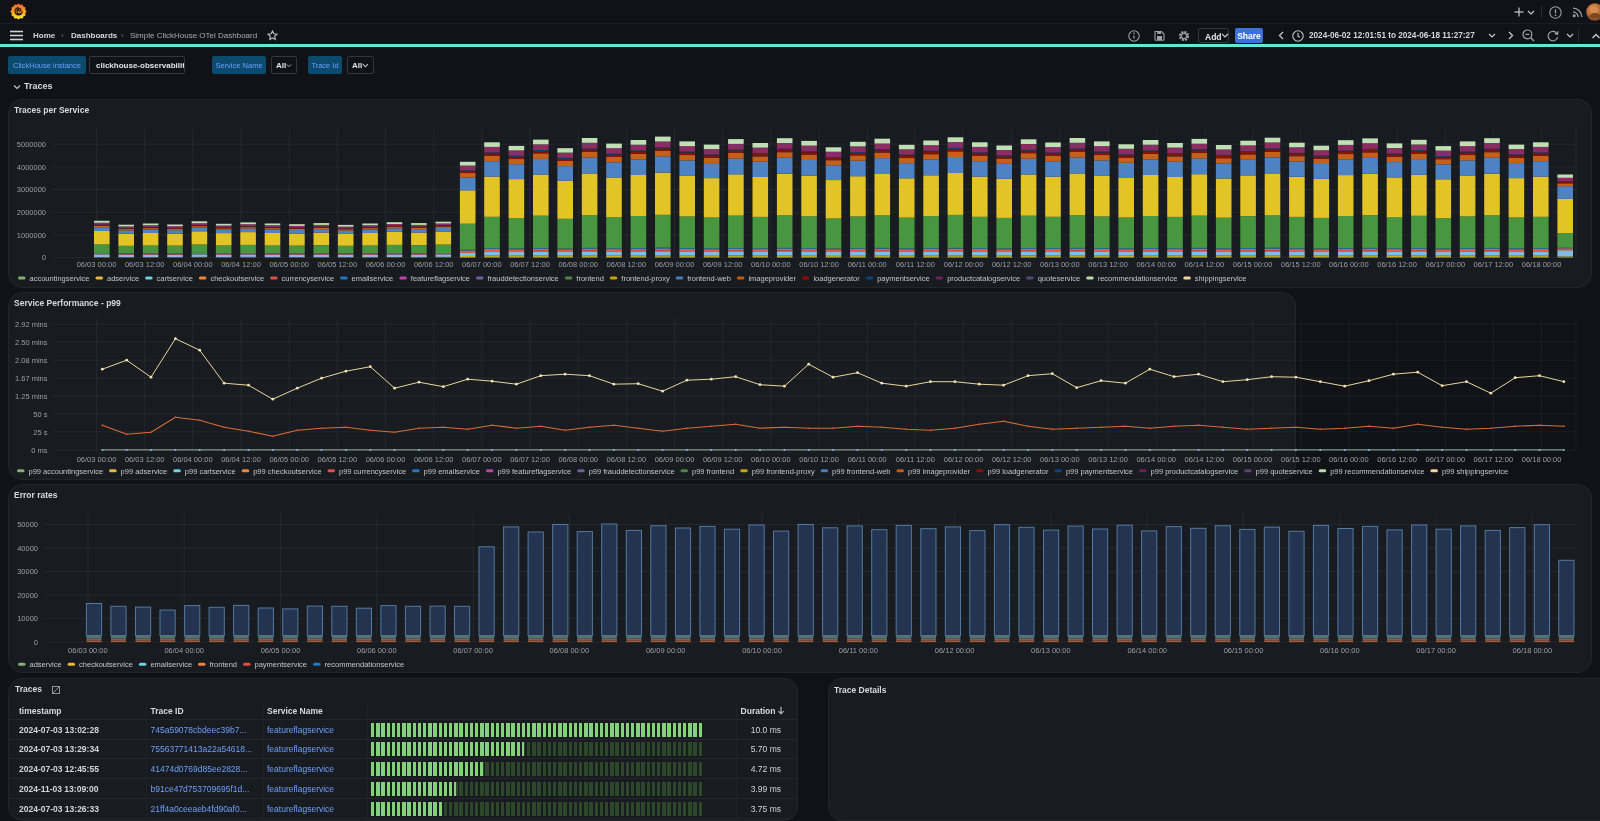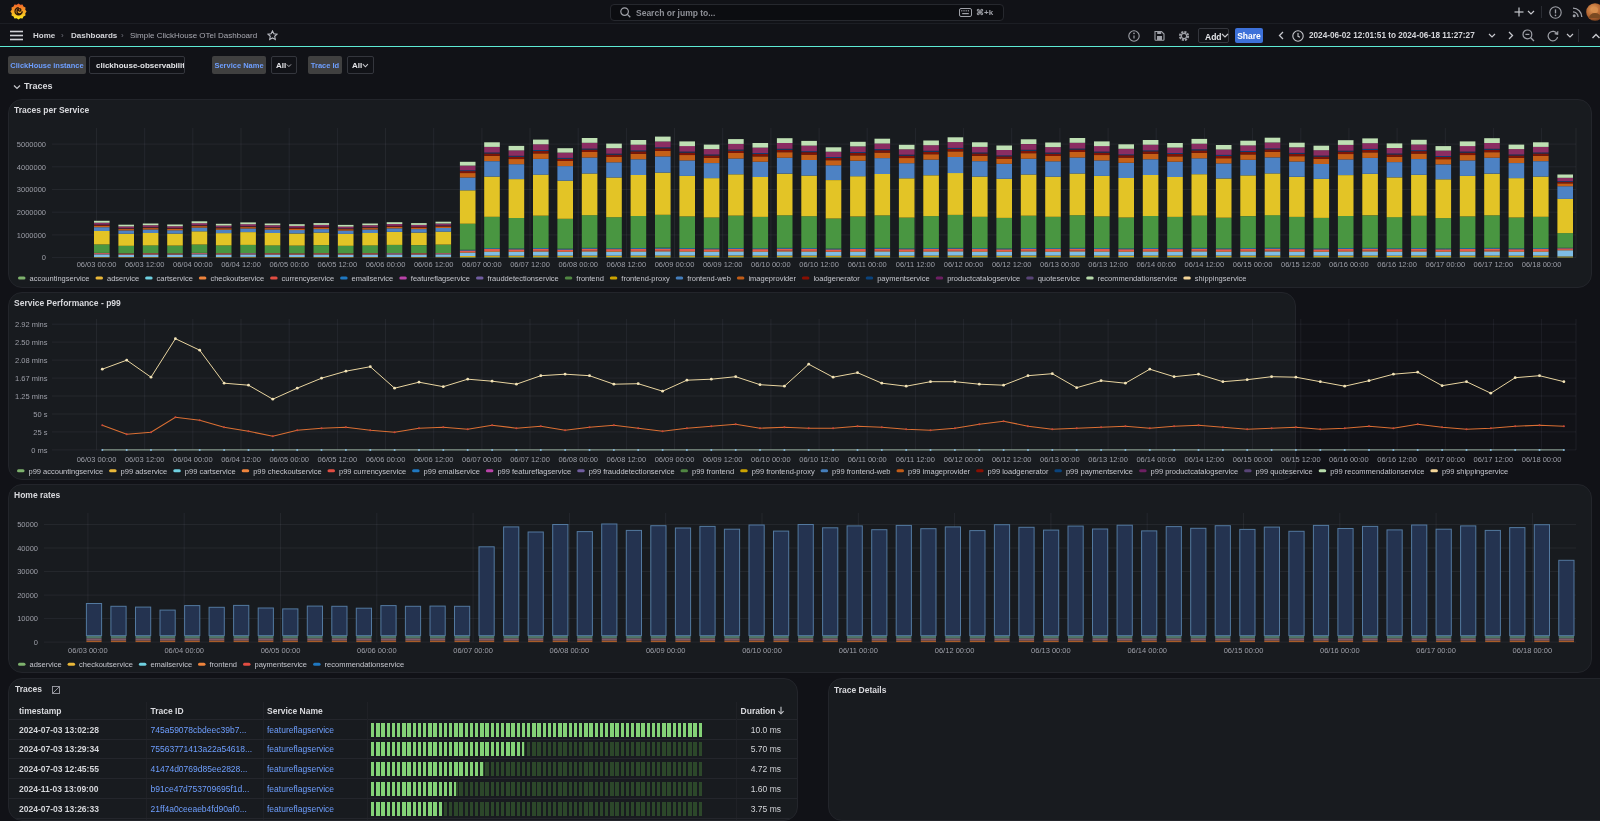--- a/index.html
+++ b/index.html
@@ -1,23 +1,23 @@
 <!DOCTYPE html>
 <html><head><meta charset="utf-8"><style>
 * { margin:0; padding:0; box-sizing:border-box; }
 html,body { width:1600px; height:821px; background:#111217; font-family:"Liberation Sans", sans-serif; overflow:hidden; position:relative; }
 .topbar { position:absolute; left:0; top:0; width:1600px; height:24px; background:#111217; border-bottom:1px solid #1c1e24; }
-.navbar { position:absolute; left:0; top:24px; width:1600px; height:23px; background:#111217; border-bottom:1px solid #5eead4; }
+.navbar { position:absolute; left:0; top:24px; width:1600px; height:23px; background:#111217; border-bottom:3px solid #5eead4; }
 .searchbox { position:absolute; left:610px; top:3.5px; width:394px; height:17px; background:#0c0d11; border:1px solid #26282e; border-radius:4px; }
 .crumb { font-size:8px; color:#d3d4d9; }
 .panel { position:absolute; background:#181b1f; border:1px solid #23252b; border-radius:14px; }
 .panel > svg { position:absolute; left:0; top:0; display:block; }
 .ptitle { position:absolute; left:5px; top:5px; font-size:8.5px; font-weight:700; color:#d8d9dd; }
 .fbtn { position:absolute; top:56px; height:18px; border-radius:2px; font-size:8px; line-height:17px; white-space:nowrap; overflow:hidden; display:flex; align-items:center; }
-.flabel { background:#404040; color:#6e9fff; font-weight:700; font-size:7.5px; padding:0 4px; justify-content:center; }
+.flabel { background:#0c4a6e; color:#6e9fff; font-weight:400; font-size:7.5px; padding:0 4px; justify-content:center; }
 .fval { background:#111217; border:1px solid #34363d; color:#e3e4e8; font-weight:700; padding:0 6px; justify-content:space-between; }
 .gauge { position:relative; width:333px; height:14px; background:repeating-linear-gradient(90deg,#2c472a 0px,#2c472a 3.4px,#181b1f 3.4px,#181b1f 5.2px); }
 .gauge .lit { position:absolute; left:0; top:0; height:14px; background:repeating-linear-gradient(90deg,#84d277 0px,#84d277 3.4px,#181b1f 3.4px,#181b1f 5.2px); }
 .trow { position:absolute; left:0; width:100%; height:20px; border-bottom:1px solid #24262c; font-size:8.5px; }
 .trow .c1 { position:absolute; left:10px; top:5px; color:#d5d6da; font-weight:700; }
 .trow .c2 { position:absolute; left:141.5px; top:5px; }
 .trow .c3 { position:absolute; left:258px; top:5px; }
 .trow .c4 { position:absolute; left:361.5px; top:3px; }
 .trow .c5 { position:absolute; right:15.5px; top:5px; color:#d5d6da; text-align:right; }
 a { color:#6e9fff; text-decoration:none; font-weight:400; }
@@ -35,42 +35,20 @@
         <defs>
           <linearGradient id="gg" x1="0" y1="1" x2="0" y2="0">
             <stop offset="0" stop-color="#FCEE1F"></stop>
             <stop offset="1" stop-color="#F15B2A"></stop>
           </linearGradient>
         </defs>
         <path fill="url(#gg)" d="M8.50 0.40 L10.31 1.74 L12.55 1.49 L13.45 3.55 L15.51 4.45 L15.26 6.69 L16.60 8.50 L15.26 10.31 L15.51 12.55 L13.45 13.45 L12.55 15.51 L10.31 15.26 L8.50 16.60 L6.69 15.26 L4.45 15.51 L3.55 13.45 L1.49 12.55 L1.74 10.31 L0.40 8.50 L1.74 6.69 L1.49 4.45 L3.55 3.55 L4.45 1.49 L6.69 1.74z"></path>
         <path fill="none" stroke="#2a1608" stroke-width="1.25" d="M8.7 4.7 a3.6 3.6 0 1 0 3.5 3.6 a2.6 2.6 0 1 1 -2.6 -2.6 a1.2 1.2 0 1 1 -1.15 1.1"></path>
       </svg>
     </div>
-  <div class="searchbox">
-    <div class="icon" style="left:9px;top:2.5px">
-        <svg width="11" height="11" viewBox="0 0 11 11" style="">
-          <circle cx="4.6" cy="4.6" r="3.8" fill="none" stroke="#9fa1a8" stroke-width="1.2"></circle>
-          <line x1="7.4" y1="7.4" x2="10.3" y2="10.3" stroke="#9fa1a8" stroke-width="1.3"></line>
-        </svg>
-      </div>
-    <span style="position:absolute;left:25px;top:3px;font-size:8.5px;color:#8e9097;font-weight:700">Search or jump to...</span>
-    <div class="icon" style="left:348px;top:3.5px">
-        <svg width="13" height="9" viewBox="0 0 13 9" style="">
-          <rect x="0.5" y="0.5" width="12" height="8" rx="1.5" fill="none" stroke="#9fa1a8" stroke-width="1"></rect>
-          <g fill="#9fa1a8">
-            <rect x="2.2" y="2.2" width="1.2" height="1.2"></rect>
-            <rect x="4.4" y="2.2" width="1.2" height="1.2"></rect>
-            <rect x="6.6" y="2.2" width="1.2" height="1.2"></rect>
-            <rect x="8.8" y="2.2" width="1.2" height="1.2"></rect>
-            <rect x="3.2" y="5" width="6.6" height="1.2"></rect>
-          </g>
-        </svg>
-      </div>
-    <span style="position:absolute;left:365px;top:3.5px;font-size:8px;color:#9fa1a8;font-weight:700">⌘+k</span>
-  </div>
   <div class="icon" style="left:1514px;top:7px">
       <svg width="10" height="10" viewBox="0 0 10 10" style="">
         <g stroke="#c7c8cd" stroke-width="1.2">
           <line x1="5" y1="0.5" x2="5" y2="9.5"></line>
           <line x1="0.5" y1="5" x2="9.5" y2="5"></line>
         </g>
       </svg>
     </div>
   <div class="icon" style="left:1527px;top:10px">
       <svg width="8" height="5" viewBox="0 0 8 5" style="">
@@ -1477,21 +1455,21 @@
         <text x="1246.6" y="180.5" fill="#c5c6cd">p99 quoteservice</text>
         <rect x="1309.7" y="176.3" width="7.5" height="3" rx="1.5" fill="#B7DBAB"></rect>
         <text x="1321.2" y="180.5" fill="#c5c6cd">p99 recommendationservice</text>
         <rect x="1421.4" y="176.3" width="7.5" height="3" rx="1.5" fill="#F4D598"></rect>
         <text x="1432.9" y="180.5" fill="#c5c6cd">p99 shippingservice</text>
       </g>
     </svg>
 </div>
 
 <div class="panel" style="left:8px;top:483.8px;width:1584px;height:189.5px">
-  <div class="ptitle">Home rates</div>
+  <div class="ptitle">Error rates</div>
   <svg width="1582" height="188" font-family="Liberation Sans, sans-serif" font-size="7.5">
       <line x1="35" y1="157.1" x2="1567" y2="157.1" stroke="rgba(204,204,220,0.07)"></line>
       <line x1="35" y1="133.6" x2="1567" y2="133.6" stroke="rgba(204,204,220,0.07)"></line>
       <line x1="35" y1="110.1" x2="1567" y2="110.1" stroke="rgba(204,204,220,0.07)"></line>
       <line x1="35" y1="86.5" x2="1567" y2="86.5" stroke="rgba(204,204,220,0.07)"></line>
       <line x1="35" y1="63" x2="1567" y2="63" stroke="rgba(204,204,220,0.07)"></line>
       <line x1="35" y1="39.5" x2="1567" y2="39.5" stroke="rgba(204,204,220,0.07)"></line>
       <line x1="78.9" y1="28" x2="78.9" y2="157.1" stroke="rgba(204,204,220,0.07)"></line>
       <line x1="175.2" y1="28" x2="175.2" y2="157.1" stroke="rgba(204,204,220,0.07)"></line>
       <line x1="271.5" y1="28" x2="271.5" y2="157.1" stroke="rgba(204,204,220,0.07)"></line>
@@ -1855,21 +1833,21 @@
     </div>
     <div class="trow" style="top:100.6px">
 <div class="c1">2024-11-03 13:09:00</div>
       <div class="c2"><a>b91ce47d753709695f1d...</a></div>
       <div class="c3"><a>featureflagservice</a></div>
 <div class="c4">
         <div class="gauge">
           <div class="lit" style="width:25.7%"></div>
         </div>
       </div>
-      <div class="c5">1.60 ms</div>
+      <div class="c5">3.99 ms</div>
     </div>
     <div class="trow" style="top:120.6px">
 <div class="c1">2024-07-03 13:26:33</div>
       <div class="c2"><a>21ff4a0ceeaeb4fd90af0...</a></div>
       <div class="c3"><a>featureflagservice</a></div>
 <div class="c4">
         <div class="gauge">
           <div class="lit" style="width:21.6%"></div>
         </div>
       </div>

